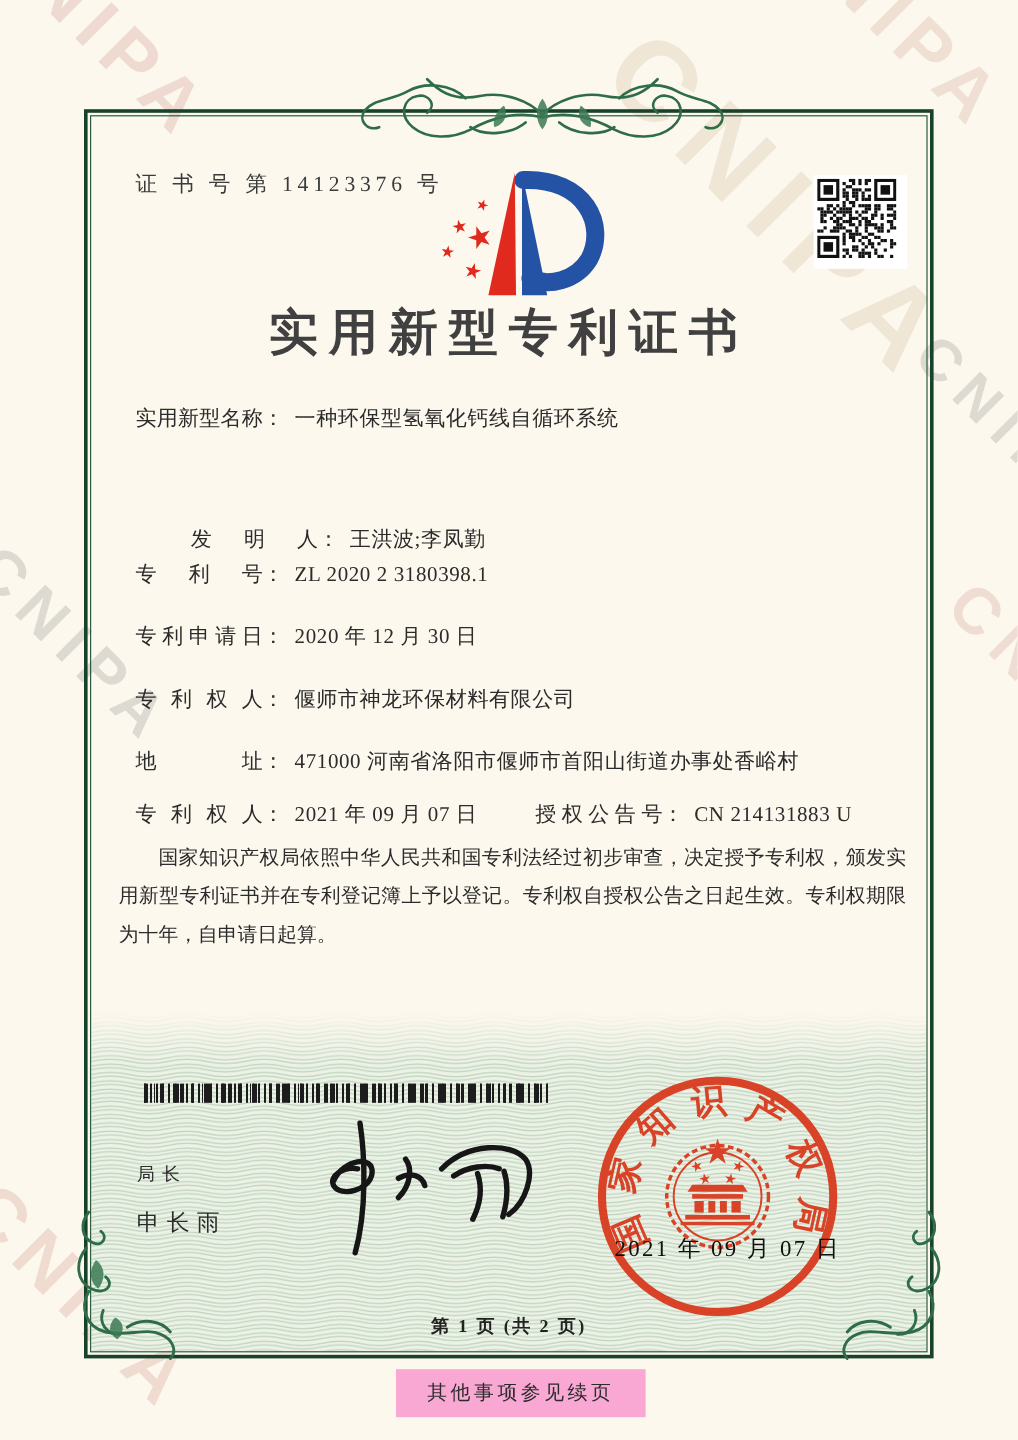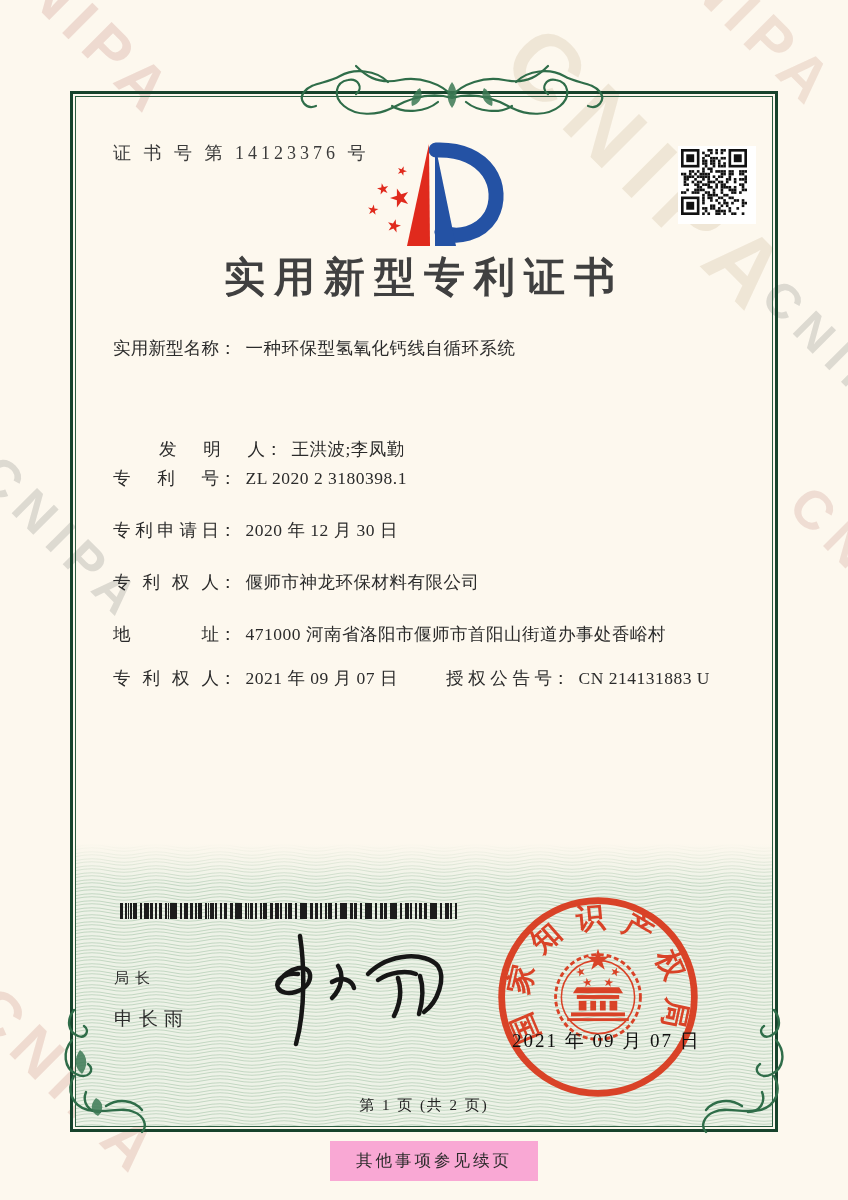--- a/index.html
+++ b/index.html
@@ -41,21 +41,21 @@
     background-image:
       repeating-linear-gradient(90deg,#1c1c1c 0 2px,transparent 2px 5px),
       repeating-linear-gradient(90deg,#1c1c1c 0 1px,transparent 1px 8px),
       repeating-linear-gradient(90deg,#1c1c1c 0 3px,transparent 3px 13px);}
   .signer-title{left:114px;top:969px;font-size:15px;letter-spacing:6px;z-index:3;}
   .signer-name{left:114px;top:1006px;font-size:19px;letter-spacing:6px;z-index:3;}
   .signature{left:240px;top:922px;z-index:4;}
   .seal{left:492px;top:891px;z-index:5;opacity:.95;}
   .seal-date{left:512px;top:1028px;font-size:19px;letter-spacing:2px;color:#101010;z-index:6;}
   .pagenum{left:76px;top:1096px;width:696px;text-align:center;font-size:15px;
-           letter-spacing:2px;color:#222;z-index:3;}
+           letter-spacing:2px;color:#222;z-index:3;font-weight:bold;}
   .contnote{left:330px;top:1141px;background:#f9a8d4;padding:9px 26px;font-size:16.5px;
             letter-spacing:3px;z-index:3;}
   .ornament{z-index:4;}
 </style>
 </head>
 <body>
 
 <div class="wm wm1">CNIPA</div>
 <div class="wm wm2">CNIPA</div>
 <div class="wm wm3">CNIPA</div>
@@ -383,20 +383,21 @@
 </div>
 
 <div class="abs field" style="top:666px;width:660px;">
   <span class="flabel">专利权人</span><span class="colon">：</span><span class="fvalue">2021 年 09 月 07 日</span>
   <span class="grant2">
     <span class="flabel">授权公告号</span><span class="colon">：</span><span class="fvalue">CN 214131883 U</span>
   </span>
 </div>
 
 <div class="abs bodytext">
+  <p>国家知识产权局依照中华人民共和国专利法经过初步审查，决定授予专利权，颁发实用新型专利证书并在专利登记簿上予以登记。专利权自授权公告之日起生效。专利权期限为十年，自申请日起算。</p>
 </div>
 
 <div class="abs barcode"></div>
 
 <div class="abs signer-title">局长</div>
 <div class="abs signer-name">申长雨</div>
 
 <svg class="abs signature" width="215" height="128" viewBox="0 0 215 128" xmlns="http://www.w3.org/2000/svg">
   <g stroke="#161616" fill="none" stroke-width="4.5" stroke-linecap="round" stroke-linejoin="round">
     <path d="M38 62 C46 44 72 40 70 56 C68 70 44 76 38 66 C34 58 46 50 58 52"></path>

